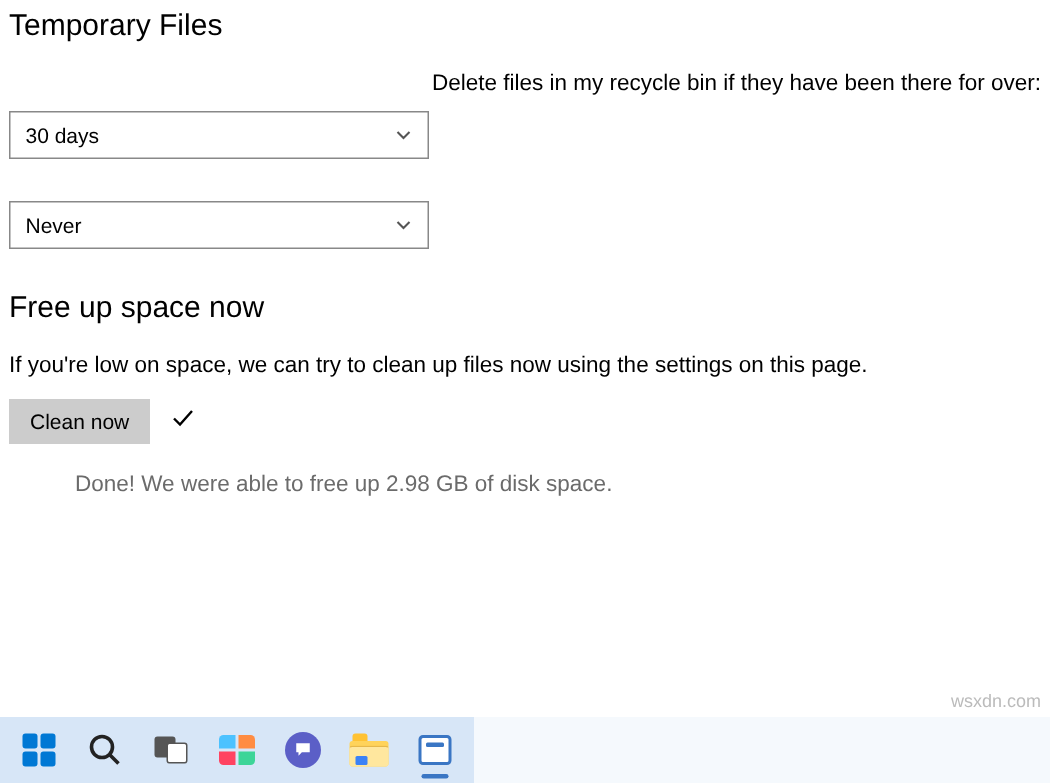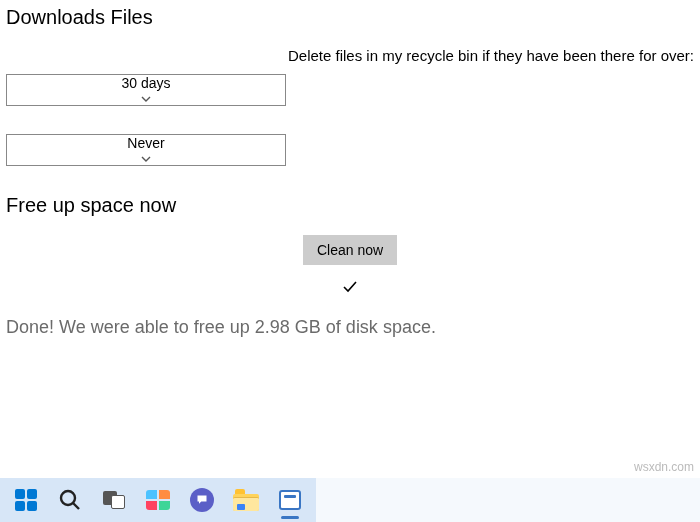--- a/index.html
+++ b/index.html
@@ -51,21 +51,20 @@
       width: 280px;
       height: 32px;
       border: 1px solid #888;
       display: flex;
       align-items: center;
       justify-content: space-between;
       padding: 0 10px;
       cursor: pointer;
       margin-bottom: 28px;
       background: #fff;
-      flex-direction: column;
     }
     .dropdown-value {
       font-size: 14px;
       color: #000;
     }
     .dropdown svg { width: 12px; height: 12px; }
     .freeup-header {
       font-size: 20px;
       font-weight: 400;
       margin-top: 16px;
@@ -73,34 +72,34 @@
     }
     .desc-text {
       font-size: 15px;
       margin-bottom: 14px;
     }
     .button-row {
       display: flex;
       align-items: center;
       gap: 14px;
       margin-bottom: 18px;
-      flex-direction: column;
     }
     .clean-button {
       background: #cccccc;
       border: none;
       padding: 7px 14px;
       font-size: 14px;
       font-family: inherit;
       cursor: pointer;
     }
     .check-icon svg { width: 16px; height: 16px; }
     .status-text {
-      font-size: 18px;
+      font-size: 15px;
       color: #6b6b6b;
+      margin-left: 44px;
     }
     .watermark {
       position: absolute;
       right: 6px;
       bottom: 48px;
       font-size: 12px;
       color: #bbb;
     }
     
     .taskbar {
@@ -174,39 +173,40 @@
     .app-underline {
       position:absolute; bottom:3px; left:50%; transform:translateX(-50%);
       width:18px; height:3px; background:#3a76c4; border-radius:2px;
     }
     .taskbar-item.active { position:relative; }
   </style>
 </head>
 <body>
 
 <div class="content">
-  <h2 class="section-header">Downloads Files</h2>
+  <h2 class="section-header">Temporary Files</h2>
 
 
   <div class="field-label">Delete files in my recycle bin if they have been there for over:</div>
   <div class="dropdown">
     <span class="dropdown-value">30 days</span>
     <svg viewBox="0 0 12 12">
         <path d="M2 4 L6 8 L10 4" stroke="#555" stroke-width="1.4" fill="none"></path>
       </svg>
   </div>
 
   <div class="dropdown">
     <span class="dropdown-value">Never</span>
     <svg viewBox="0 0 12 12">
         <path d="M2 4 L6 8 L10 4" stroke="#555" stroke-width="1.4" fill="none"></path>
       </svg>
   </div>
 
   <h2 class="freeup-header">Free up space now</h2>
+  <div class="desc-text">If you're low on space, we can try to clean up files now using the settings on this page.</div>
 
   <div class="button-row">
     <button class="clean-button">Clean now</button>
     <span class="check-icon">
       <svg viewBox="0 0 16 16">
           <path d="M2 8 L6 12 L14 3" stroke="#000" stroke-width="1.6" fill="none"></path>
         </svg>
     </span>
   </div>
 

